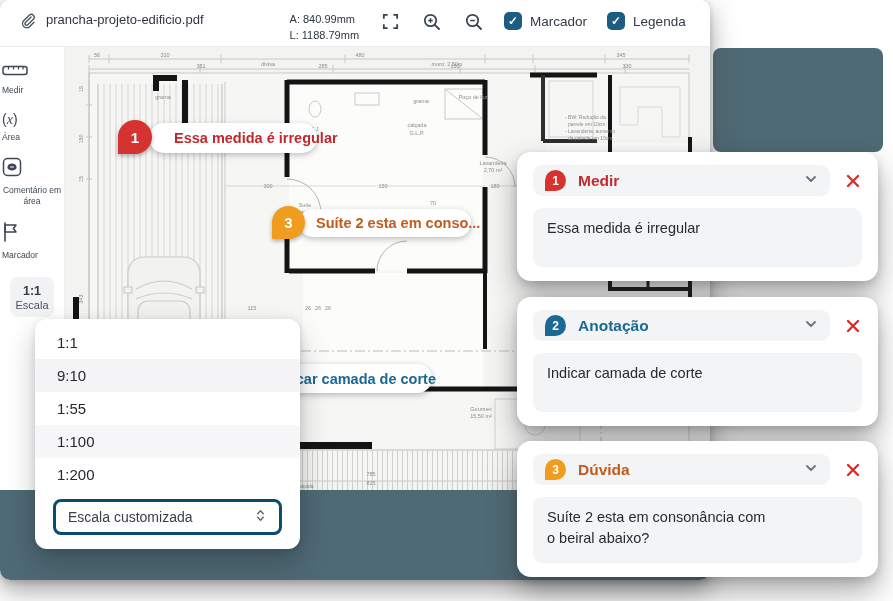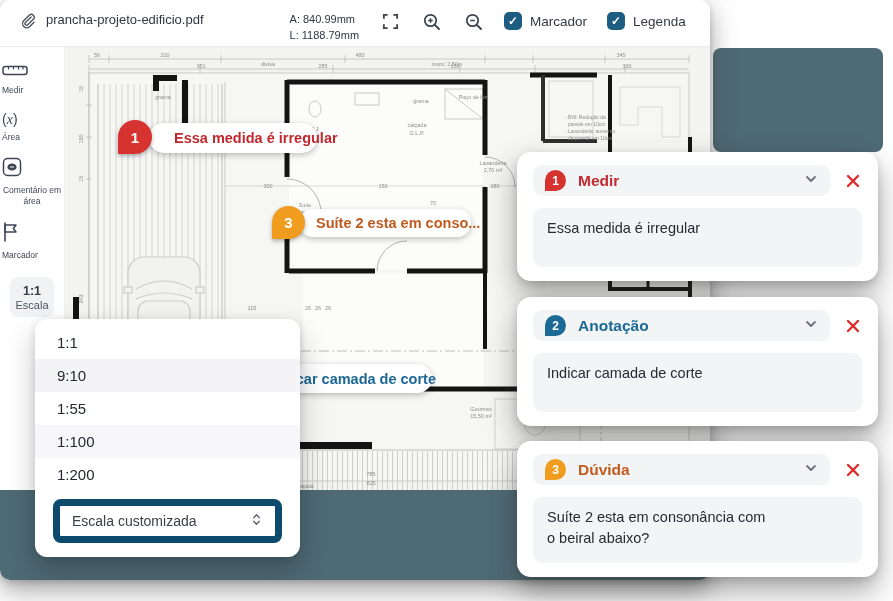--- a/index.html
+++ b/index.html
@@ -55,21 +55,21 @@
   #pin3 { left:272px; top:206px; width:33px; height:33px; font-size:15px; z-index:5; }
   #pill3 { left:299px; top:209px; width:172px; height:28px; padding-left:17px; z-index:4; }
   #pill2 { left:240px; top:364px; width:192px; height:29px; padding-left:30px; z-index:4; }
 
   
   .dropdown { position:absolute; left:35px; top:319px; width:265px; background:#fff; border-radius:12px;
     box-shadow:0 14px 30px rgba(0,0,0,.22), 0 2px 8px rgba(0,0,0,.12); z-index:6; padding:7px 0 14px; }
   .dd-row { height:33px; display:flex; align-items:center; padding-left:22px; font-size:15px; color:#23292f; cursor:pointer; }
   .dd-row.hl { background:#f4f4f6; }
   .dd-row.hl2 { background:#f7f7f9; }
-  .dd-select { margin:8px 18px 0; height:31px; border:7px solid #0c4a6e; border-radius:8px;
+  .dd-select { margin:8px 18px 0; height:31px; border:3px solid #0c4a6e; border-radius:8px;
     display:flex; align-items:center; padding:15px 12px; font-size:14px; color:#3a4048; cursor:pointer; }
   .dd-select .spring { flex:1; }
 
   
   .card { position:absolute; left:517px; width:361px; background:#fff; border-radius:14px;
     box-shadow:0 14px 30px rgba(45,45,45,.42), 0 3px 8px rgba(0,0,0,.15); z-index:8; padding:13px 16px; }
   #card0 { top:152px; height:129px; }
   #card1 { top:297px; height:129px; }
   #card2 { top:441px; height:136px; }
   .card-head { display:flex; align-items:center; }

